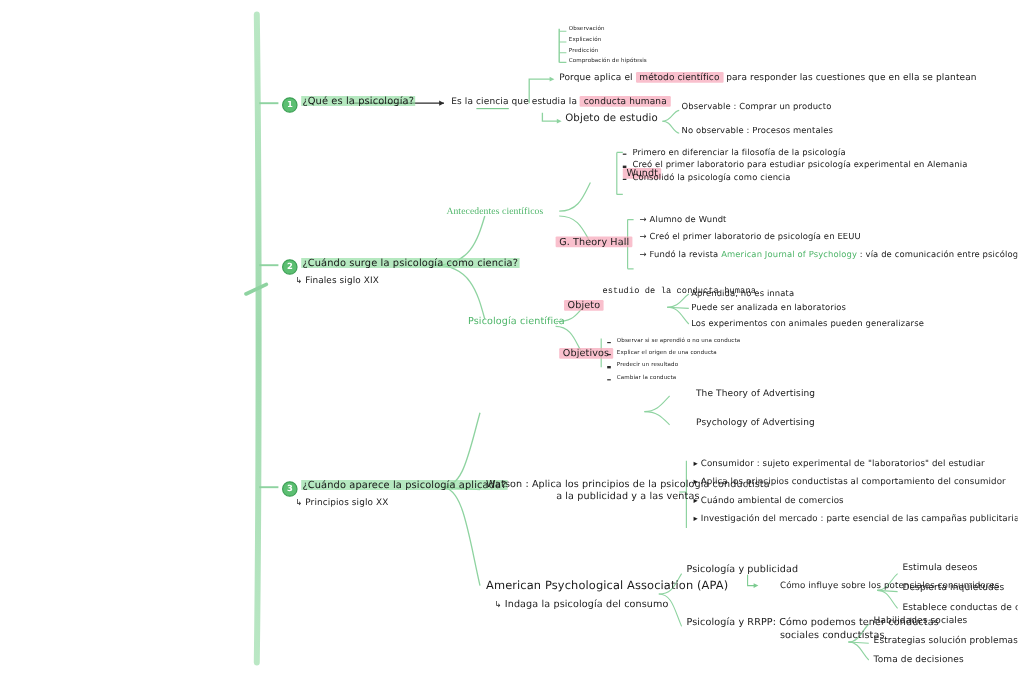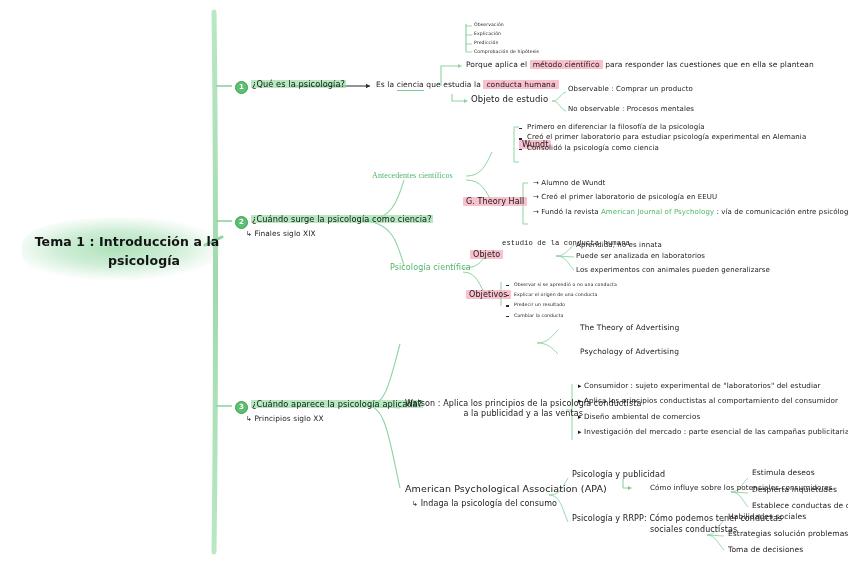--- a/index.html
+++ b/index.html
@@ -151,24 +151,20 @@
     <path d="M731,492 C740,492 742,500 748,507" stroke="#8ed3a0" stroke-width=".9" fill="none"></path>
 
     <path d="M623,479 L623,488 L630,488" stroke="#7ccb90" stroke-width=".9" fill="none"></path>
     <path d="M632,488 l-4,-2 l0,4 z" fill="#7ccb90"></path>
 
     <path d="M707,535 C716,535 718,526 724,520" stroke="#8ed3a0" stroke-width=".9" fill="none"></path>
     <path d="M707,535 L724,536" stroke="#8ed3a0" stroke-width=".9" fill="none"></path>
     <path d="M707,535 C716,535 718,544 724,550" stroke="#8ed3a0" stroke-width=".9" fill="none"></path>
   </svg>
 
-  <div id="root-topic" class="node hand">
-    <span class="ln">Tema 1 : Introducción a la</span>
-    <span class="ln ln2">psicología</span>
-  </div>
 
   <div class="numdot" style="left:235px;top:81px;">1</div>
   <div class="node qhead hand" style="left:251px;top:80px;">
     <span class="hl">¿Qué es la psicología?</span>
   </div>
 
   <div class="node hand t75" style="left:376px;top:81px;">
     <span>Es la</span>
     <span class="underline-g">ciencia</span>
     <span>que estudia la</span>
@@ -255,21 +251,21 @@
   <div class="node hand t75" style="left:580px;top:324px;">The Theory of Advertising</div>
   <div class="node hand t75" style="left:580px;top:348px;">Psychology of Advertising</div>
 
   <div class="node hand t8" style="left:405px;top:400px;text-align:center;">
     <div>Watson : Aplica los principios de la psicología conductista</div>
     <div style="margin-top:2px;">a la publicidad y a las ventas</div>
   </div>
   <ul class="node plain hand t72" style="left:578px;top:382px;">
     <li><span class="elbow">▸</span> <span>Consumidor : sujeto experimental de "laboratorios" del estudiar</span></li>
     <li><span class="elbow">▸</span> <span>Aplica los principios conductistas al comportamiento del consumidor</span></li>
-    <li><span class="elbow">▸</span> <span>Diseño ambiental de comercios</span></li>
+    <li><span class="elbow">▸</span> <span>Cuándo ambiental de comercios</span></li>
     <li><span class="elbow">▸</span> <span>Investigación del mercado : parte esencial de las campañas publicitarias</span></li>
   </ul>
 
   <div class="node hand t95" style="left:405px;top:484px;">American Psychological Association (APA)</div>
   <div class="node hand t8" style="left:412px;top:500px;">
     <span class="elbow">↳</span> <span>Indaga la psicología del consumo</span>
   </div>
 
   <div class="node hand t8" style="left:572px;top:471px;">Psicología y publicidad</div>
   <div class="node hand t72" style="left:650px;top:484px;">Cómo influye sobre los potenciales consumidores</div>

